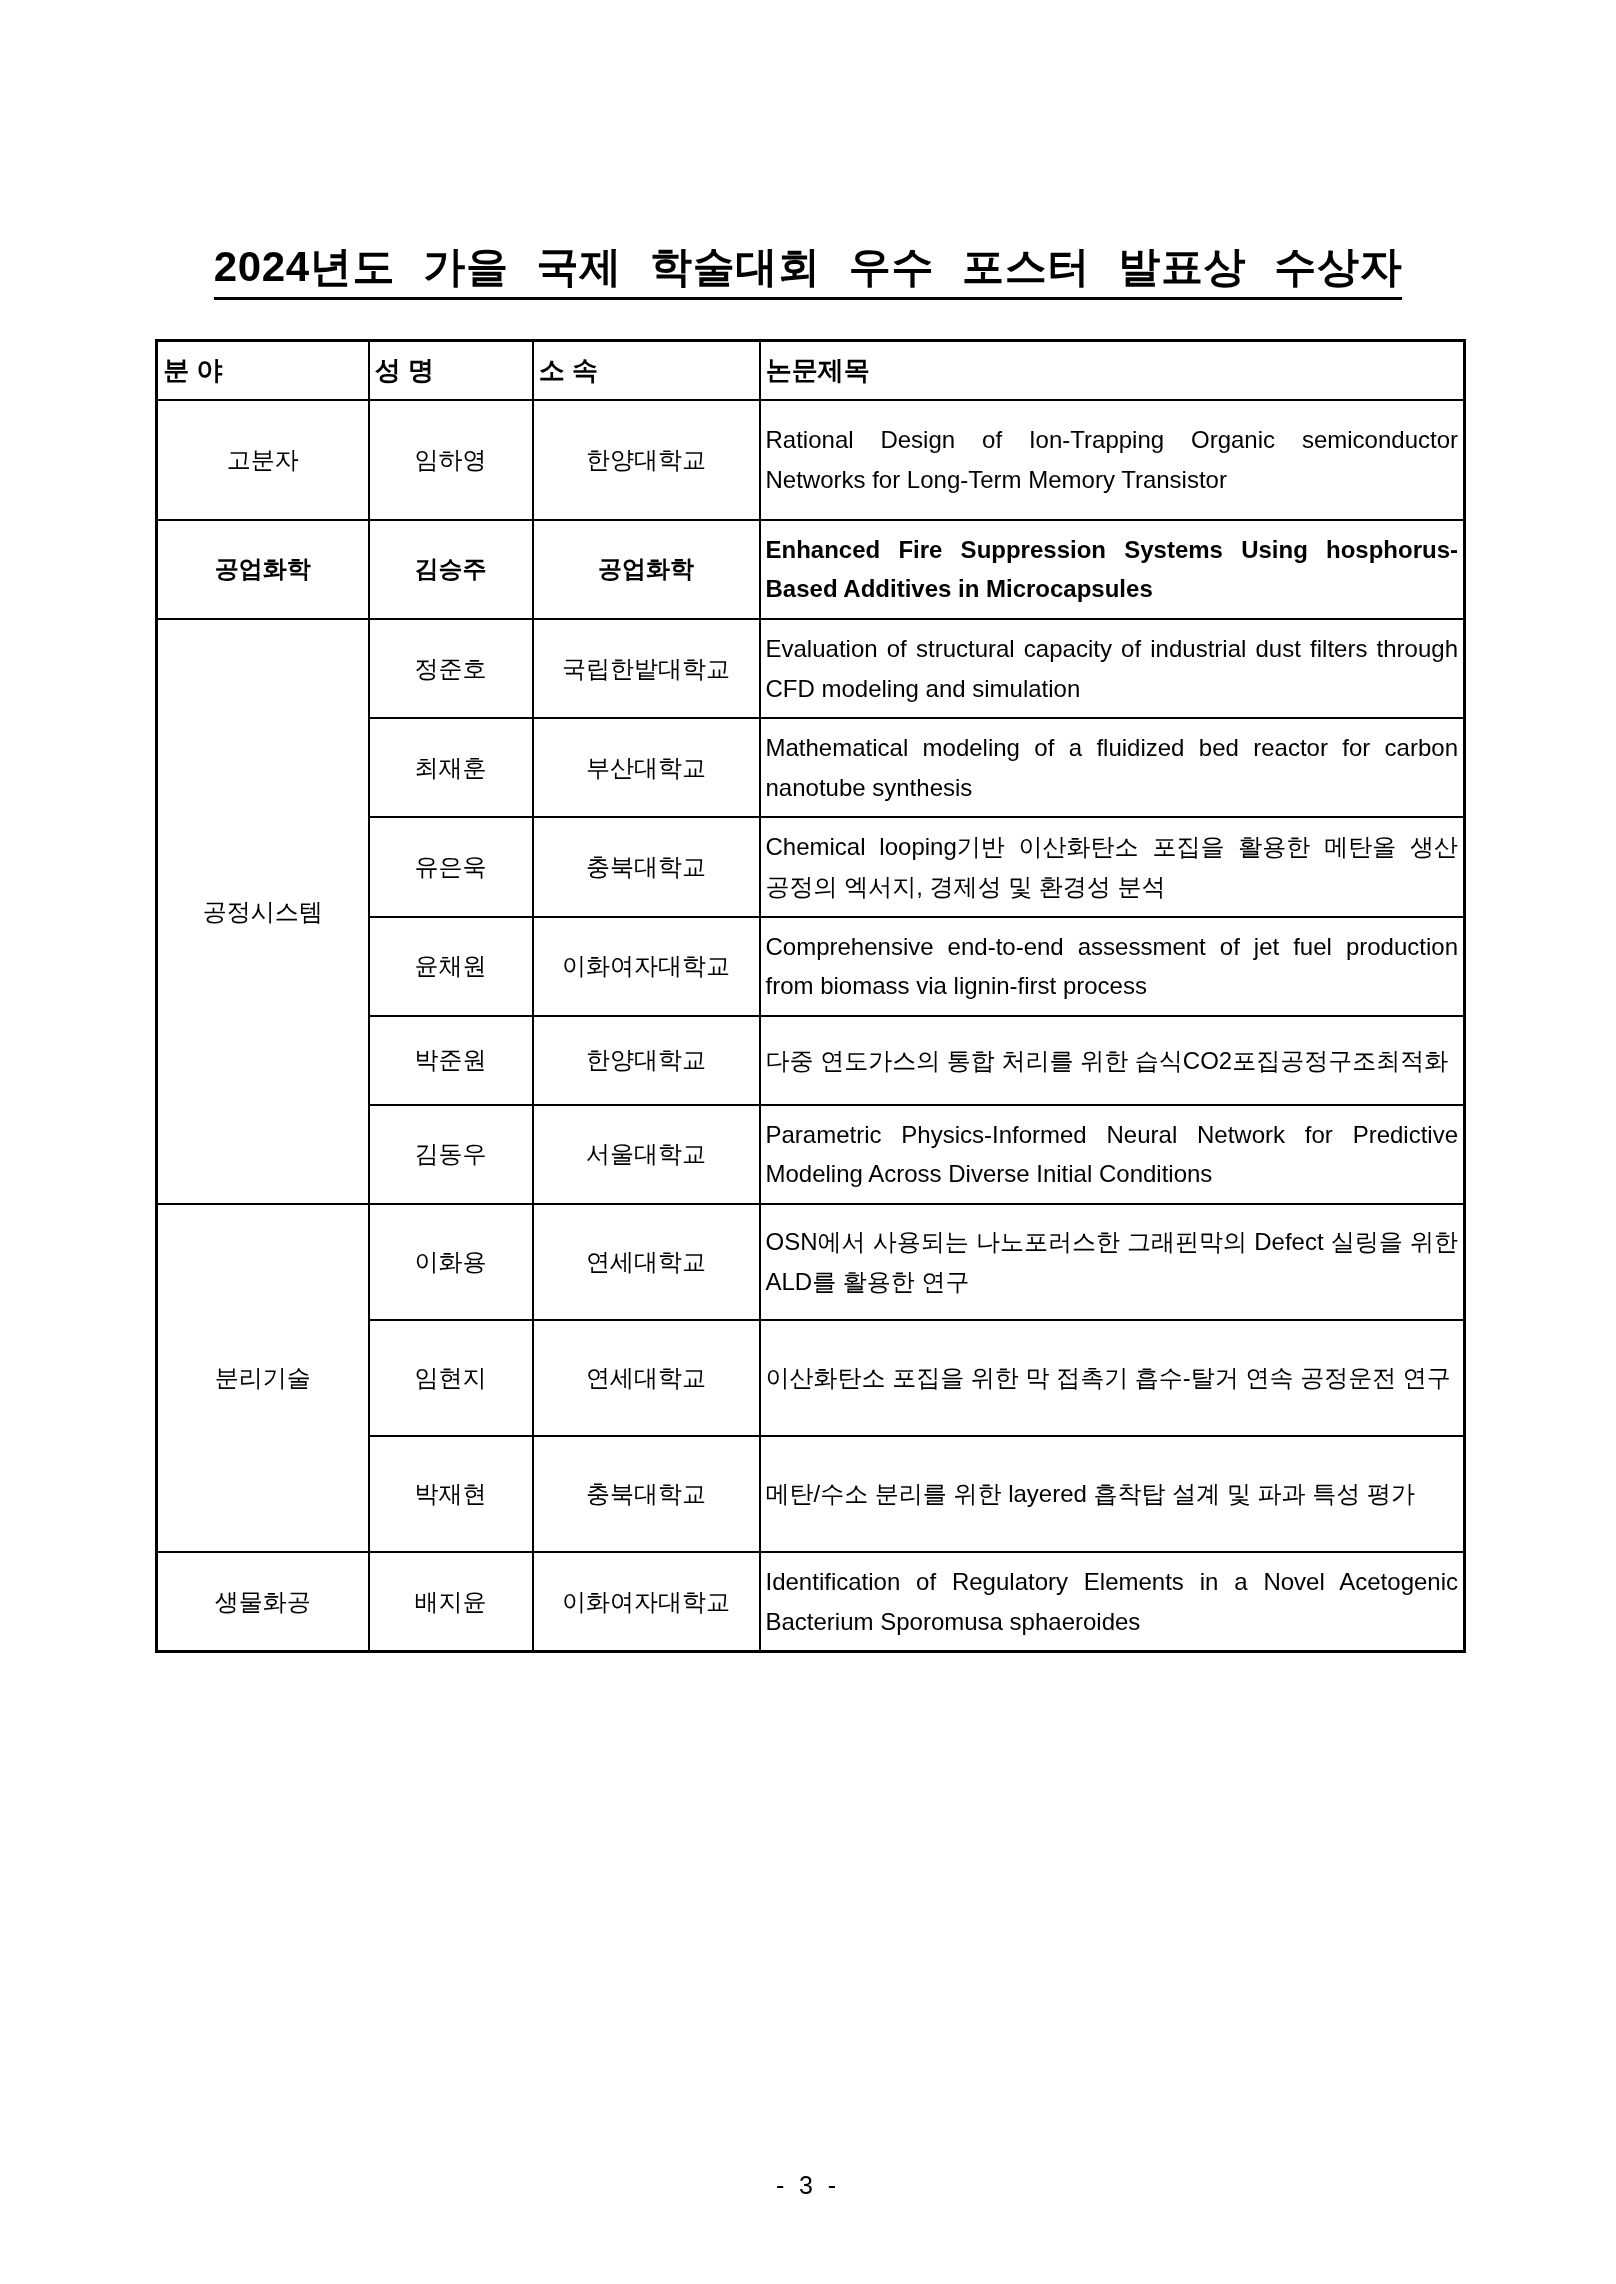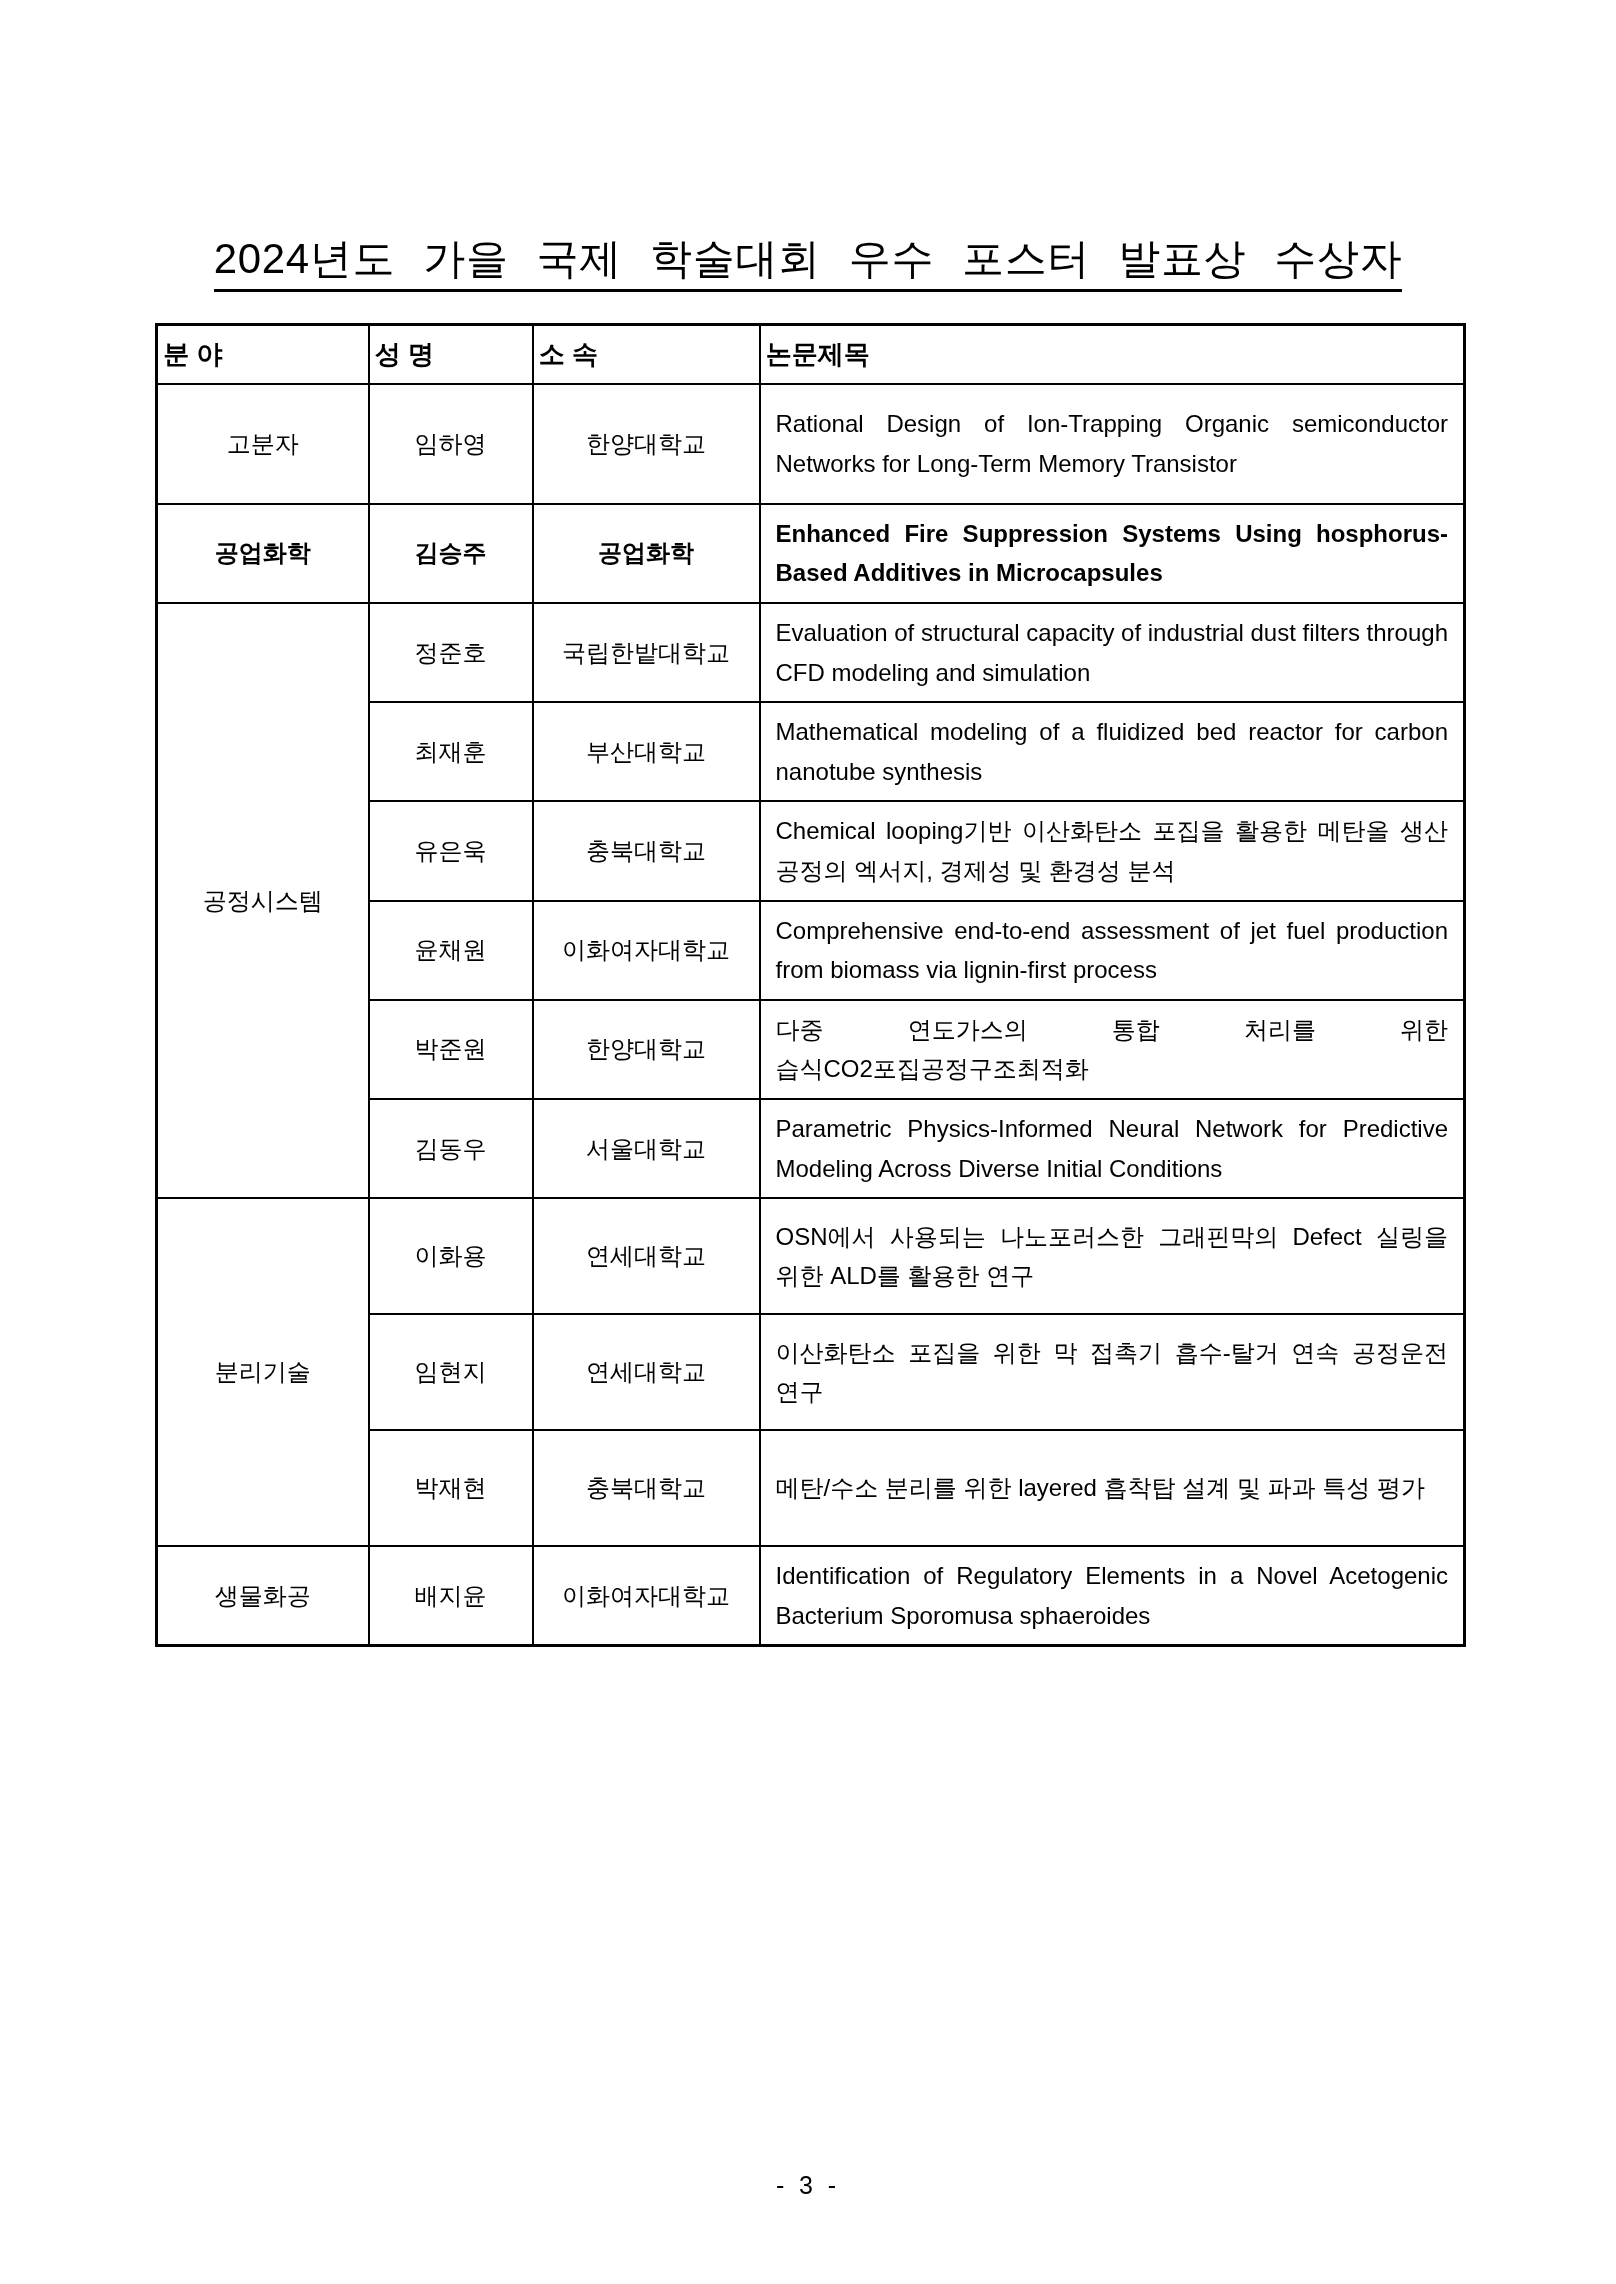--- a/index.html
+++ b/index.html
@@ -13,23 +13,23 @@
     position: relative;
     font-family: "Liberation Sans", "DejaVu Sans", sans-serif;
     color: #000000;
   }
   .title-wrap {
     text-align: center;
     padding-top: 236px;
   }
   h1.doc-title {
     display: inline-block;
-    margin: 0;
+    margin: 8px;
     font-size: 42px;
-    font-weight: normal;
+    font-weight: bold;
     letter-spacing: 0.7px;
     word-spacing: 15.6px;
     line-height: 1.1;
     border-bottom: 3.9px solid #000000;
     padding-bottom: 6.5px;
     white-space: nowrap;
   }
   table.awards {
     border-collapse: collapse;
     table-layout: fixed;
@@ -55,21 +55,21 @@
   .awards td.field,
   .awards td.name,
   .awards td.affil {
     font-size: 24px;
     text-align: center;
   }
   .awards td.paper {
     font-size: 24px;
     text-align: justify;
     line-height: 1.65;
-    padding: 9px 15px;
+    padding: 9px 5px;
     margin-left: 48px;
   }
   tr.group-first td { border-top: 2.6px solid #000000; }
   tr.h-lg  { height: 120px; }
   tr.h-md  { height: 96px; font-weight: bold; }
   tr.h-sm  { height: 89px; }
   tr.h-tall{ height: 116px; }
   tr.h-end { height: 96px; }
   .page-number {
     position: absolute;

